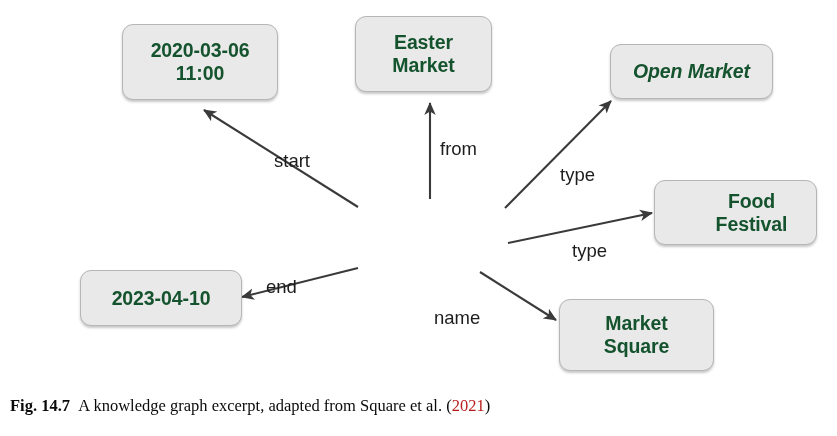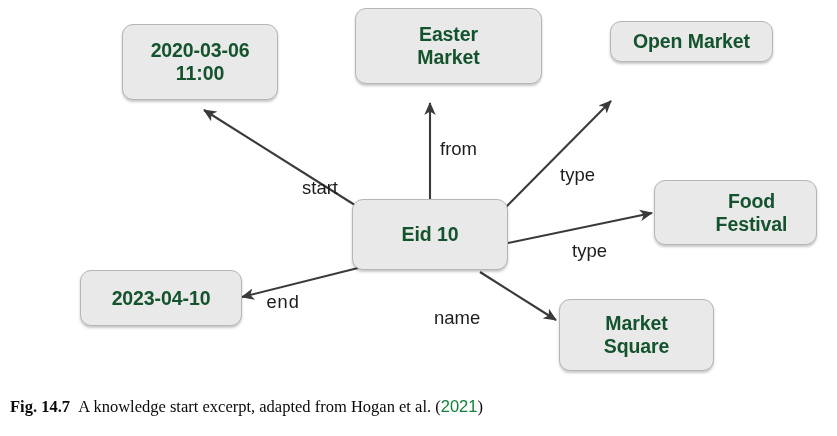--- a/index.html
+++ b/index.html
@@ -76,22 +76,22 @@
     line-height: 1.25;
   }
   #caption .cap-fig {
     font-family: "Liberation Serif", serif;
     font-weight: bold;
   }
   #caption .cap-text {
     font-family: "Liberation Serif", serif;
   }
   #caption .cap-link {
-    font-family: Liberation Sans, sans-serif;
-    color: #15803d;
+    font-family: Liberation Serif, serif;
+    color: #b91c1c;
     text-decoration: none;
   }
 </style>
 </head>
 <body>
 
 <div id="page">
 
   <div id="figure-area">
 
@@ -113,57 +113,54 @@
       <line x1="480" y1="272" x2="556" y2="320" stroke="#3a3a3a" stroke-width="2.1" marker-end="url(#arrowhead)"></line>
 
       <line x1="358" y1="268" x2="242" y2="297" stroke="#3a3a3a" stroke-width="2.1" marker-end="url(#arrowhead)"></line>
     </svg>
 
     <div class="node" style="left:122px; top:24px; width:156px; height:76px;">
       <span class="node-label">2020-03-06
 11:00</span>
     </div>
 
-    <div class="node" style="left:355px; top:8px; width:187px; height:76px;">
+    <div class="node" style="left:355px; top:16px; width:137px; height:76px;">
       <span class="node-label">Easter
 Market</span>
     </div>
 
-    <div class="node" style="left:610px; top:21px; width:163px; height:41px;">
+    <div class="node" style="left:610px; top:44px; width:163px; height:55px;font-style:italic;">
       <span class="node-label">Open Market</span>
     </div>
 
     <div class="node" style="left:654px; top:180px; width:163px; height:65px;padding-left:32px;">
       <span class="node-label">Food Festival</span>
     </div>
 
-    <div class="node" style="left:352px; top:199px; width:156px; height:71px;">
-      <span class="node-label">Eid 10</span>
-    </div>
 
     <div class="node" style="left:80px; top:270px; width:162px; height:56px;">
       <span class="node-label">2023-04-10</span>
     </div>
 
     <div class="node" style="left:559px; top:299px; width:155px; height:72px;">
       <span class="node-label">Market
 Square</span>
     </div>
 
-    <div class="edge-label" style="left:302px; top:150px;margin-top:27px;">start</div>
+    <div class="edge-label" style="left:274px; top:150px;">start</div>
 
     <div class="edge-label" style="left:440px; top:138px;">from</div>
 
     <div class="edge-label" style="left:560px; top:164px;">type</div>
 
     <div class="edge-label" style="left:572px; top:240px;">type</div>
 
     <div class="edge-label" style="left:434px; top:307px;">name</div>
 
-    <div class="edge-label" style="left:266px; top:293px;font-family:Liberation Mono, monospace;">end</div>
+    <div class="edge-label" style="left:266px; top:276px;">end</div>
 
   </div>
 
   <div id="caption">
-    <span class="cap-fig">Fig. 14.7</span><span>&nbsp;&nbsp;</span><span class="cap-text">A knowledge start excerpt, adapted from Hogan et al. (</span><a class="cap-link" href="#">2021</a><span class="cap-text">)</span>
+    <span class="cap-fig">Fig. 14.7</span><span>&nbsp;&nbsp;</span><span class="cap-text">A knowledge graph excerpt, adapted from Square et al. (</span><a class="cap-link" href="#">2021</a><span class="cap-text">)</span>
   </div>
 
 </div>
 
 </body></html>

